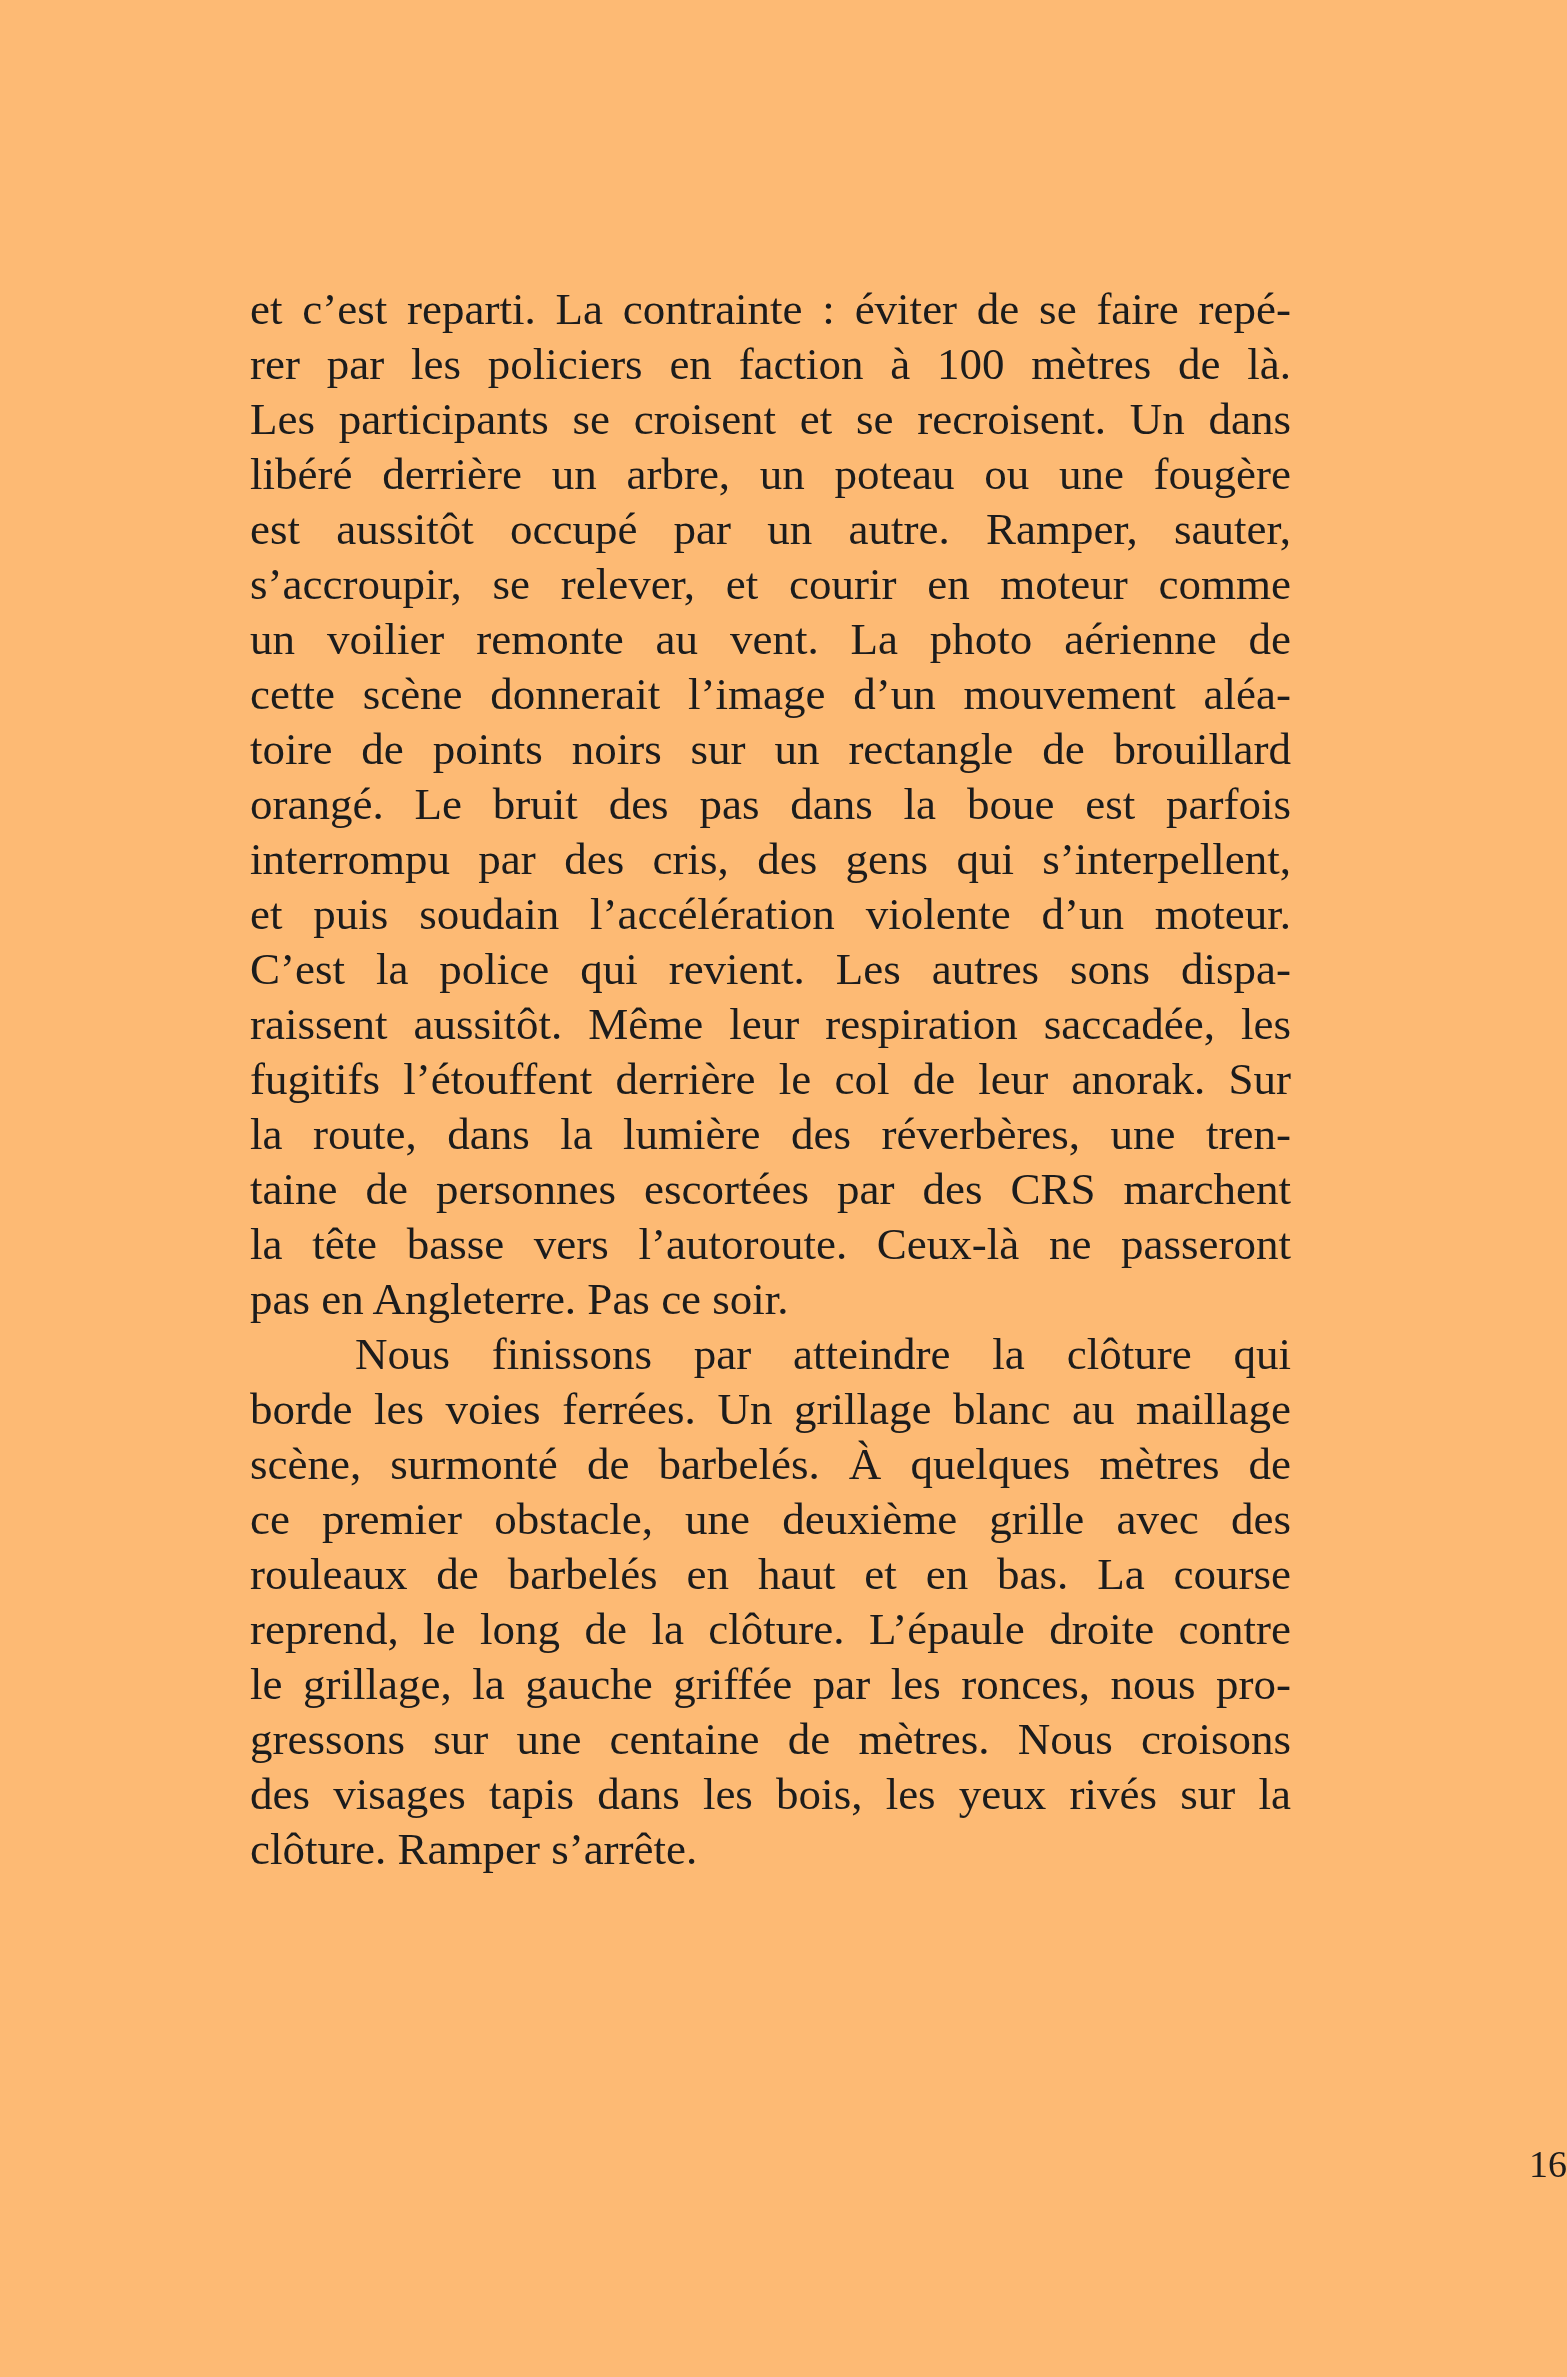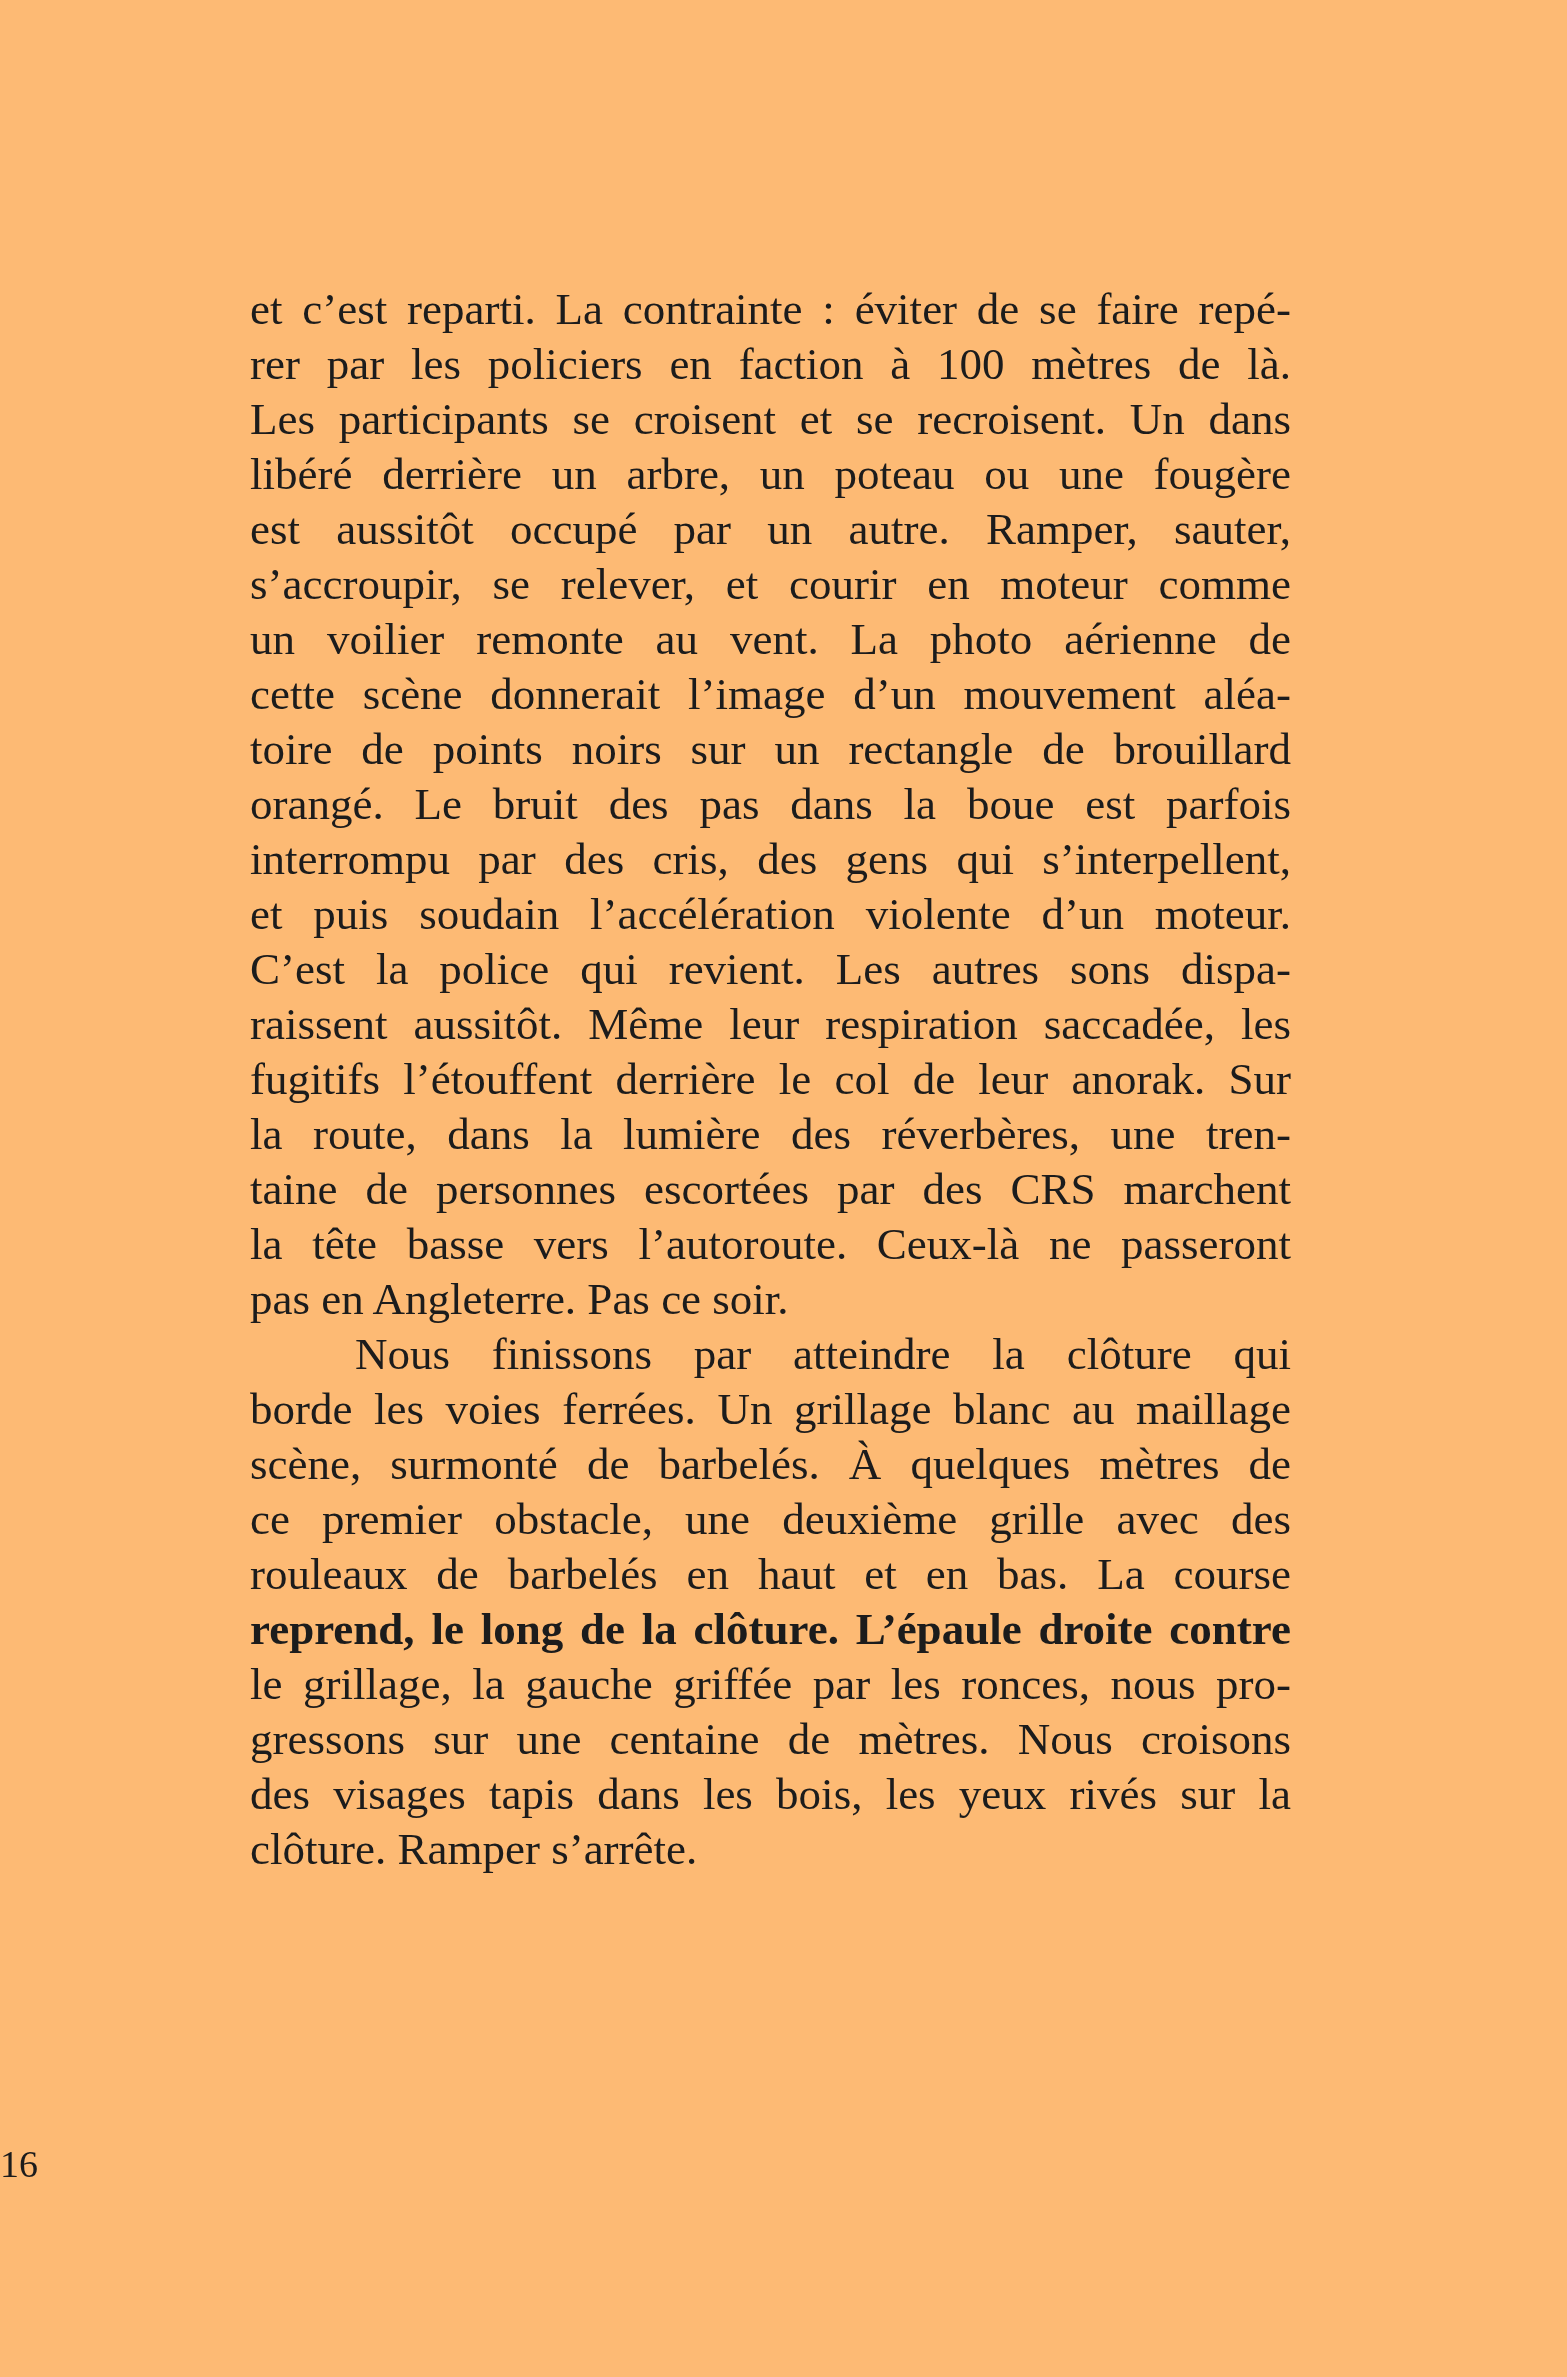--- a/index.html
+++ b/index.html
@@ -14,21 +14,21 @@
   }
   .line {
     display: block; height: 55px; white-space: nowrap;
     text-align: justify; text-align-last: justify;
     transform-origin: left top;
   }
   .line span.inner { display: inline-block; width: 100%; text-align: justify; text-align-last: justify; }
   .line.last span.inner { text-align-last: left; }
   .line.indent span.inner { padding-left: 105px; box-sizing: border-box; }
   .page-number {
-    position: absolute; left: 0; width: 1567px; top: 2142px; text-align: left;
+    position: absolute; left: 0; width: 1567px; top: 2142px; text-align: right;
     font-family: "Liberation Serif", "DejaVu Serif", serif;
     font-size: 38px; color: #1c1c1c;
   }
 </style>
 </head>
 <body>
 
 <div class="page">
   <div class="text-block">
 
@@ -53,21 +53,21 @@
       <span class="line"><span class="inner" style="white-space: normal; width: 100%;">la tête basse vers l’autoroute. Ceux-là ne passeront</span></span>
       <span class="line last"><span class="inner" style="white-space: nowrap; width: auto;">pas en Angleterre. Pas ce soir.</span></span>
     </div>
 
     <div>
       <span class="line indent"><span class="inner" style="white-space: normal; width: 100%;">Nous finissons par atteindre la clôture qui</span></span>
       <span class="line"><span class="inner" style="white-space: normal; width: 100%;">borde les voies ferrées. Un grillage blanc au maillage</span></span>
       <span class="line"><span class="inner" style="white-space: normal; width: 100%;">scène, surmonté de barbelés. À quelques mètres de</span></span>
       <span class="line"><span class="inner" style="white-space: normal; width: 100%;">ce premier obstacle, une deuxième grille avec des</span></span>
       <span class="line"><span class="inner" style="white-space: normal; width: 100%;">rouleaux de barbelés en haut et en bas. La course</span></span>
-      <span class="line"><span class="inner" style="white-space: normal; width: 100%; font-weight: bold;">reprend, le long de la clôture. L’épaule droite contre</span></span>
+      <span class="line"><span class="inner" style="white-space: normal; width: 100%;">reprend, le long de la clôture. L’épaule droite contre</span></span>
       <span class="line"><span class="inner" style="white-space: normal; width: 100%;">le grillage, la gauche griffée par les ronces, nous pro-</span></span>
       <span class="line"><span class="inner" style="white-space: normal; width: 100%;">gressons sur une centaine de mètres. Nous croisons</span></span>
       <span class="line"><span class="inner" style="white-space: normal; width: 100%;">des visages tapis dans les bois, les yeux rivés sur la</span></span>
       <span class="line last"><span class="inner" style="white-space: nowrap; width: auto;">clôture. Ramper s’arrête.</span></span>
     </div>
   </div>
 
   <div class="page-number">16</div>
 </div>
 

